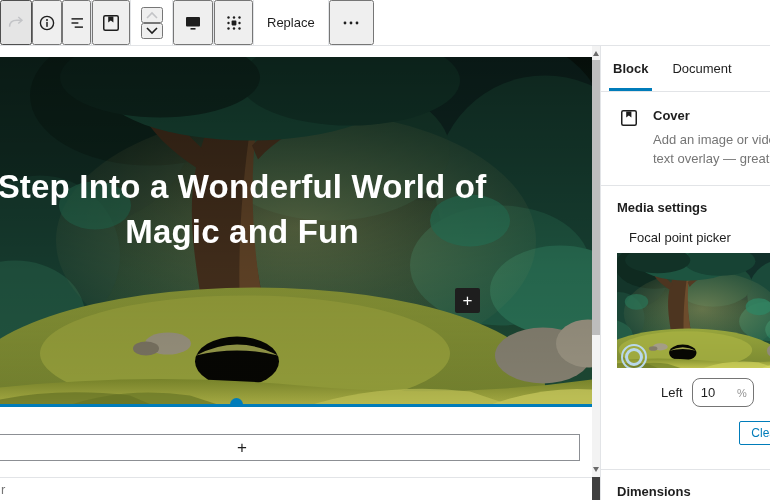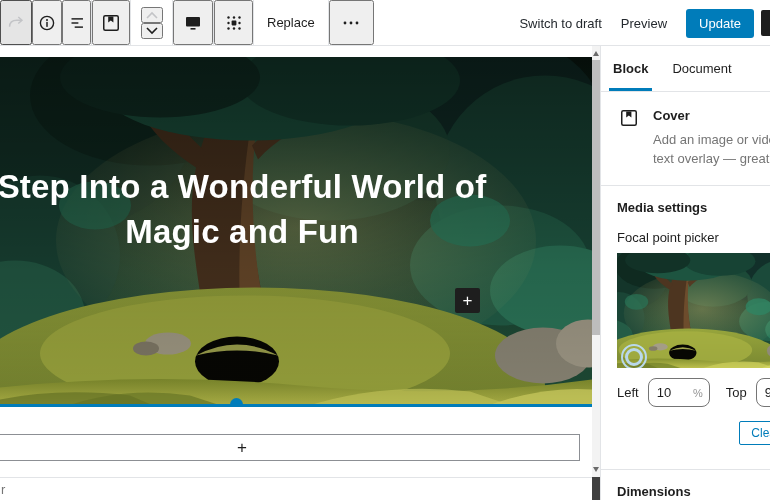--- a/index.html
+++ b/index.html
@@ -71,29 +71,29 @@
                        background:#007cba; }
 
   .block-card { padding:14px 16px 16px; border-bottom:1px solid #e2e4e7; display:flex; gap:12px; }
   .block-card .bc-title { font-size:13px; font-weight:bold; margin:2px 0 8px; }
   .bc-desc { font-size:13px; color:#757575; line-height:1.45; }
   .bc-desc span { display:block; white-space:nowrap; }
 
   .panel { padding:14px 16px 16px; border-bottom:1px solid #e2e4e7; }
   .panel:last-child { border-bottom:none; }
   .panel-heading { font-size:13px; font-weight:bold; color:#1e1e1e; }
-  .focal-label { font-size:13px; color:#1e1e1e; margin:15px 0 8px; }
+  .focal-label { font-size:13px; color:#1e1e1e; margin:15px 12px 8px; }
   .focal-thumb { position:relative; width:170px; height:115px; overflow:hidden; cursor:crosshair; }
   .focal-thumb .scene, .focal-thumb .scene svg { position:absolute; inset:0; width:100%; height:100%; }
   .focal-ring { position:absolute; left:10%; top:91%; width:26px; height:26px; margin:-13px 0 0 -13px;
                 border:2px solid #b9d8ea; border-radius:50%; display:flex; align-items:center;
                 justify-content:center; cursor:grab; }
   .focal-ring::after { content:""; width:12px; height:12px; border:3px solid #b9d8ea; border-radius:50%; }
 
-  .coord-row { display:flex; align-items:center; margin-top:10px; }
+  .coord-row { display:flex; align-items:center; margin-top:10px;margin-left:44px; }
   .coord-label { font-size:13px; color:#1e1e1e; margin-right:9px; }
   .coord-box { position:relative; width:62px; height:29px; border:1px solid #757575; border-radius:8px;
                background:#fff; margin-right:16px; flex:none; }
   .coord-box input { width:100%; height:100%; border:none; outline:none; font-size:13px;
                      padding:0 18px 0 8px; font-family:"Liberation Sans", sans-serif; color:#1e1e1e;
                      background:transparent; }
   .coord-unit { position:absolute; right:6px; top:8px; font-size:11px; color:#949494; }
   .coord-box:last-child { margin-right:0; }
 
   .clear-row { display:flex; justify-content:flex-end; margin:14px -38px 8px 0; }
@@ -197,26 +197,20 @@
     <button class="tb-btn" style="width:45px">
       <span>
         <svg width="24" height="24" viewBox="0 0 24 24" fill="#1e1e1e">
           <circle cx="6" cy="12" r="1.4"></circle>
             <circle cx="12" cy="12" r="1.4"></circle>
             <circle cx="18" cy="12" r="1.4"></circle>
         </svg>
       </span>
     </button>
 
-    <div class="topbar-right">
-      <button class="link-btn">Switch to draft</button>
-      <button class="link-btn">Preview</button>
-      <button class="update-btn">Update</button>
-      <button class="pinned-btn"></button>
-    </div>
   </div>
 
   <div class="workspace">
 
     <div class="canvas">
 
       <div class="cover">
         <div class="scene">
   <svg viewBox="0 0 592 353" preserveAspectRatio="xMidYMid slice" xmlns="http://www.w3.org/2000/svg">
     <defs>

